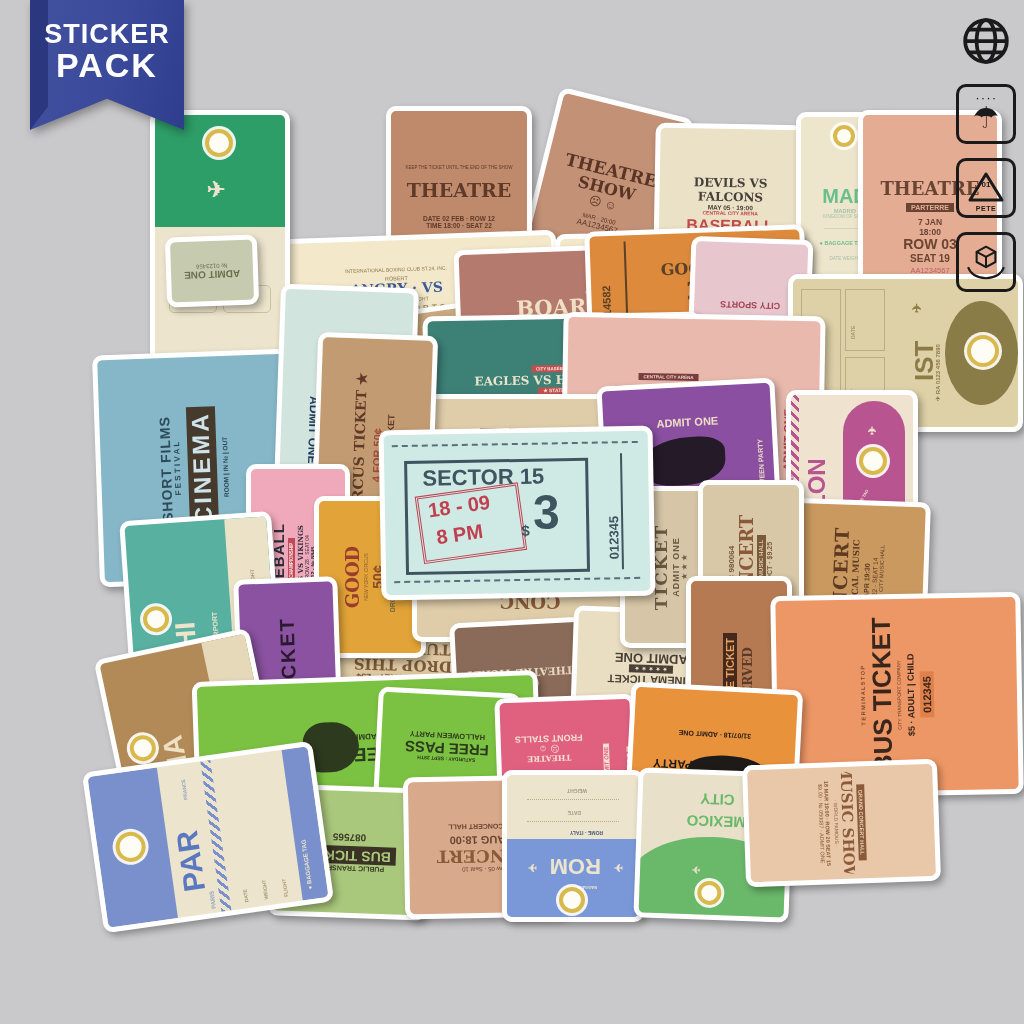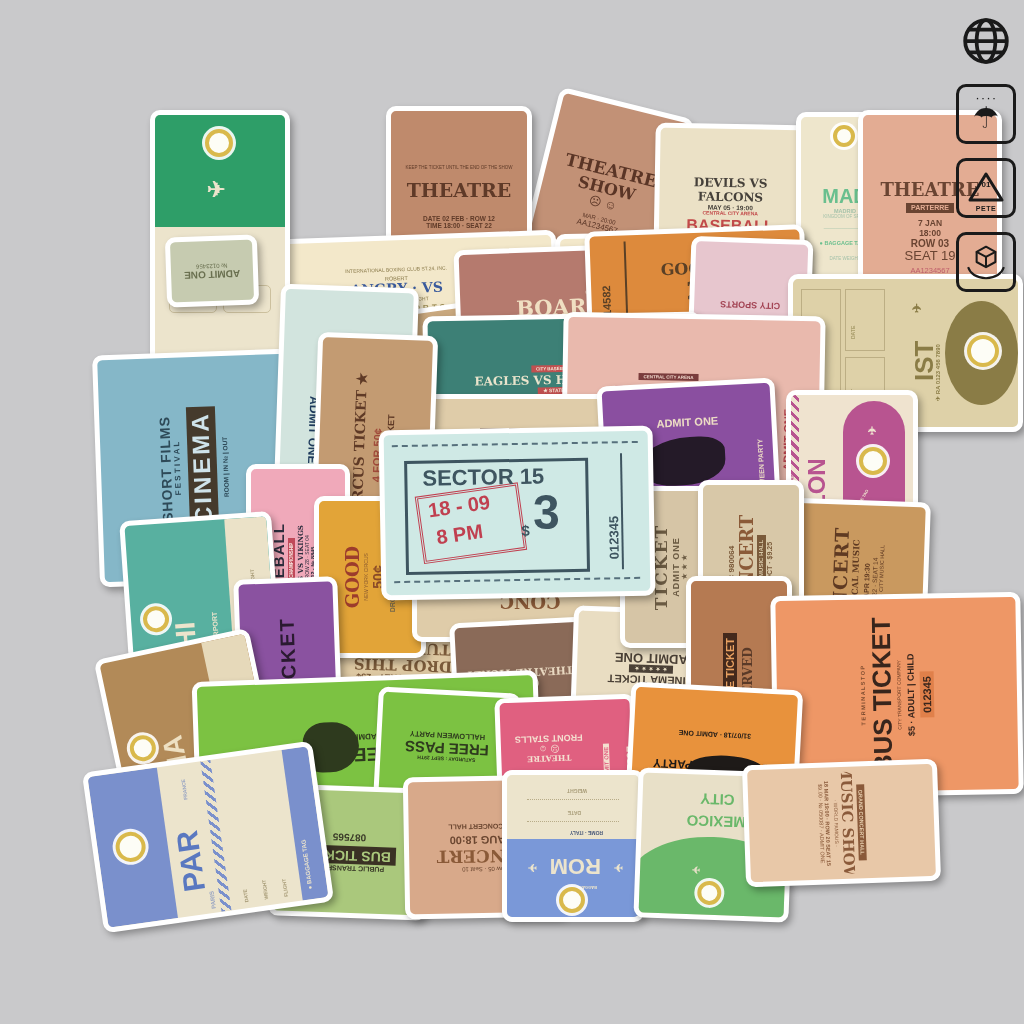--- a/index.html
+++ b/index.html
@@ -88,22 +88,22 @@
           <div class="tl" style="font-size: 4.5px; color: rgb(164, 194, 170); font-weight: normal; margin-top: 10px;">DATE       WEIGHT</div>
         </div>
         <div class="ring" style="left: 32px; top: 8px; width: 22px; height: 22px;"></div>
       </div>
       <div class="sticker" style="left: 858px; top: 110px; width: 134px; height: 282px; background: rgb(227, 172, 147); transform: rotate(0deg); z-index: 5;">
         <div class="inner" style="width: 124px; height: 272px; transform: translate(-50%, -50%) rotate(0deg);">
           <div class="tl serif" style="font-size: 18px; color: rgb(106, 68, 50); font-weight: bold;">THEATRE</div>
           <div class="tl" style="font-size: 7px; color: rgb(227, 172, 147); font-weight: bold; background: rgb(106, 68, 50); padding: 1px 5px; margin-top: 3px;">PARTERRE</div>
           <div class="tl" style="font-size: 8.5px; color: rgb(106, 68, 50); font-weight: bold; margin-top: 6px;">7 JAN</div>
           <div class="tl" style="font-size: 8.5px; color: rgb(106, 68, 50); font-weight: bold;">18:00</div>
-          <div class="tl" style="font-size: 10px; color: rgb(106, 68, 50); font-weight: bold;">ROW 03</div>
-          <div class="tl" style="font-size: 13px; color: rgb(106, 68, 50); font-weight: normal;">SEAT 19</div>
+          <div class="tl" style="font-size: 14px; color: rgb(106, 68, 50); font-weight: bold;">ROW 03</div>
+          <div class="tl" style="font-size: 10px; color: rgb(106, 68, 50); font-weight: bold;">SEAT 19</div>
           <div class="tl" style="font-size: 7.5px; color: rgb(192, 96, 108); font-weight: normal; margin-top: 3px;">AA1234567</div>
           <div class="tl" style="font-size: 8px; color: rgb(244, 216, 200); font-weight: normal; margin-top: 8px;">- - - - - - - -</div>
           <div class="tl" style="font-size: 7.5px; color: rgb(106, 68, 50); font-weight: bold; margin-top: 8px;">12 JAN · 18:00</div>
           <div class="tl" style="font-size: 14px; color: rgb(106, 68, 50); font-weight: bold;">ADMIT ONE</div>
           <div class="tl" style="font-size: 7px; color: rgb(192, 96, 108); font-weight: normal;">AA1234567</div>
         </div>
       </div>
       <div class="sticker" style="left: 228px; top: 274px; width: 102px; height: 292px; background: rgb(204, 210, 178); transform: rotate(0deg); z-index: 6;">
         <div class="inner" style="width: 282px; height: 92px; transform: translate(-50%, -50%) rotate(-90deg);">
           <div class="tl" style="font-size: 17px; color: rgb(90, 96, 56); font-weight: bold; letter-spacing: 1px;">WRESTLING</div>
@@ -484,20 +484,29 @@
         <div class="inner" style="width: 102px; height: 175px; transform: translate(-50%, -50%) rotate(90deg);">
           <div class="tl" style="font-size: 5.5px; color: rgb(232, 208, 176); font-weight: bold; background: rgb(138, 90, 58); padding: 1px 5px;">GRAND CONCERT HALL</div>
           <div class="tl serif" style="font-size: 15px; color: rgb(138, 90, 58); font-weight: bold; margin-top: 2px;">MUSIC SHOW</div>
           <div class="tl" style="font-size: 5px; color: rgb(138, 90, 58); font-weight: normal;">· WORLD FAMOUS ·</div>
           <div class="tl" style="font-size: 5.5px; color: rgb(138, 90, 58); font-weight: bold; margin-top: 2px;">18 MAR 19:00 · ROW 20 SEAT 15</div>
           <div class="tl" style="font-size: 5.5px; color: rgb(138, 90, 58); font-weight: normal;">$9.00 · № 050087 · ADMIT ONE</div>
         </div>
       </div>
     </div>
 
+  <div class="banner">
+    <div class="banner-shape">
+      <div class="banner-fold"></div>
+      <div class="banner-text">
+        <div class="l1">STICKER</div>
+        <div class="l2">PACK</div>
+      </div>
+    </div>
+  </div>
 
   <div class="icon-col">
     <div>
       <svg width="50" height="50" viewBox="0 0 24 24" fill="none" stroke="#1a1a1a" stroke-width="1.8">
         <circle cx="12" cy="12" r="10"></circle>
         <ellipse cx="12" cy="12" rx="4.5" ry="10"></ellipse>
         <line x1="2" y1="12" x2="22" y2="12"></line>
         <line x1="3.5" y1="6.5" x2="20.5" y2="6.5"></line>
         <line x1="3.5" y1="17.5" x2="20.5" y2="17.5"></line>
       </svg>

